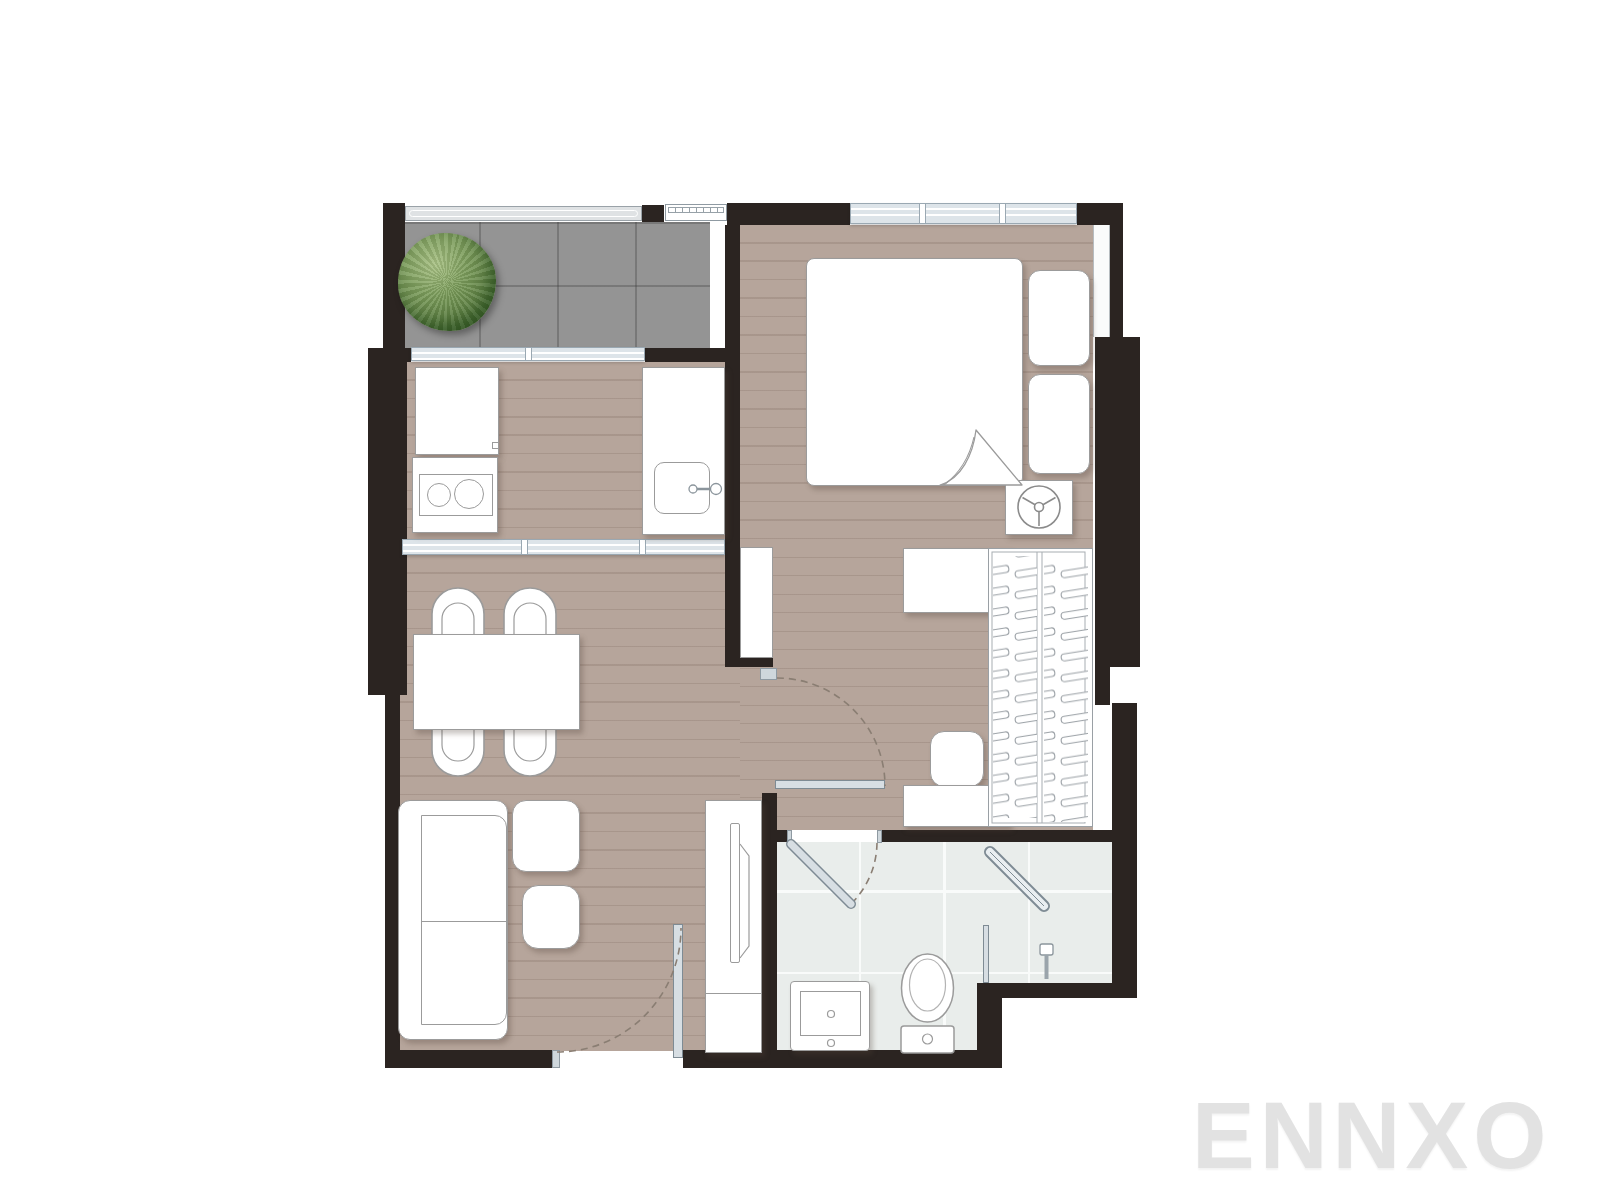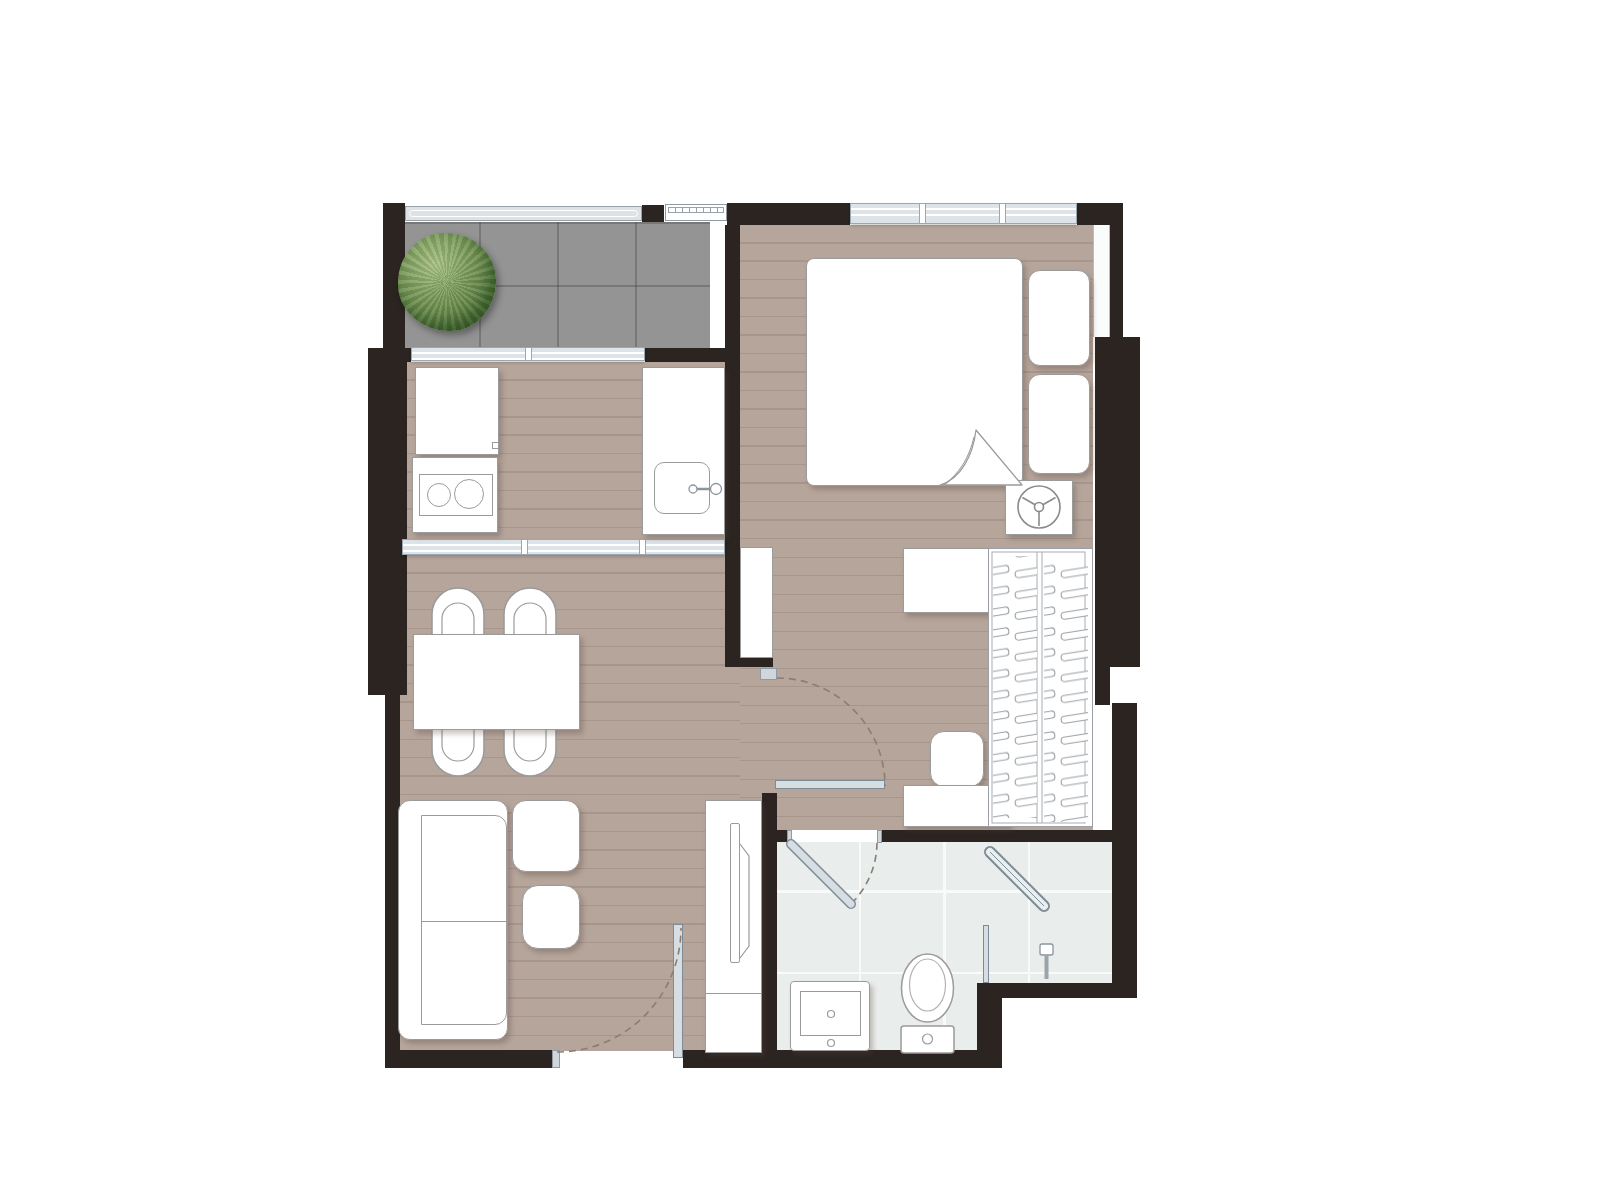--- a/index.html
+++ b/index.html
@@ -214,14 +214,15 @@
       <rect x="992" y="552" width="93" height="271" fill="none" stroke="#a7adb2" stroke-width="1"></rect>
       <line x1="1037" y1="552" x2="1037" y2="823" stroke="#a7adb2" stroke-width="1"></line>
       <line x1="1042" y1="552" x2="1042" y2="823" stroke="#a7adb2" stroke-width="1"></line>
       <rect x="993" y="556" width="44" height="262" fill="url(#hg)"></rect>
       <rect x="1044" y="560" width="44" height="262" fill="url(#hg)"></rect>
     </g>
   </svg>
 
   <div id="tree"></div>
 
+  <div id="watermark">ENNXO</div>
 
 </div>
 
 </body></html>

